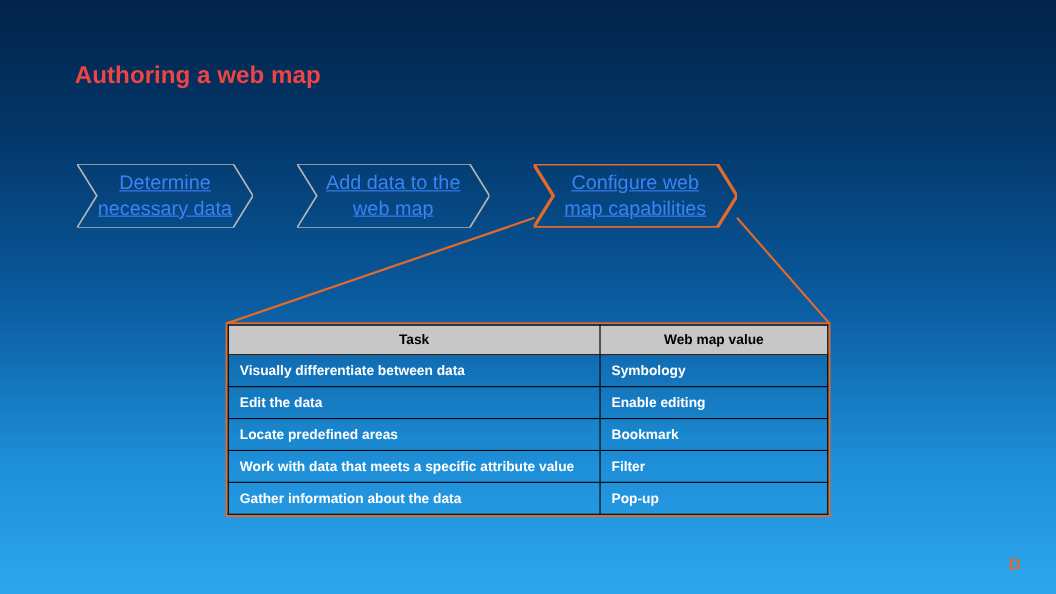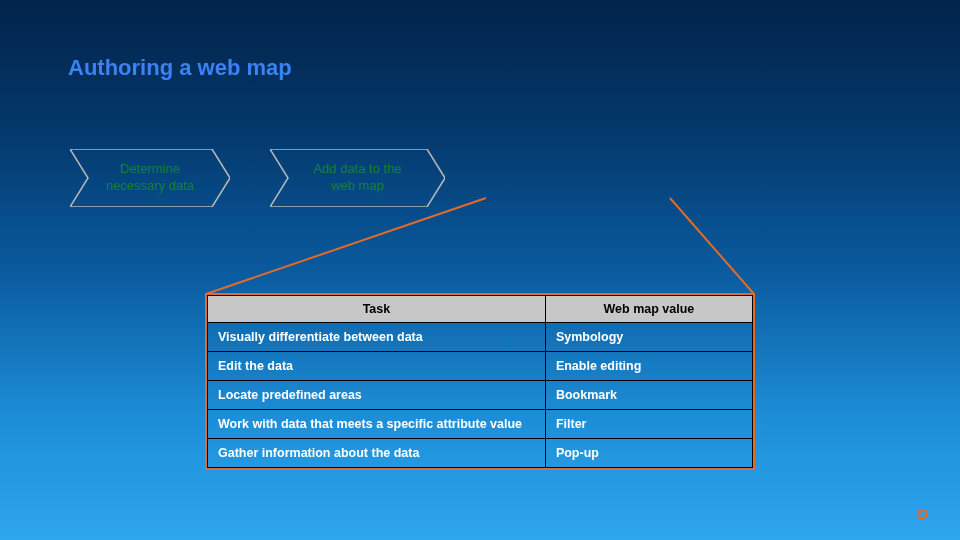--- a/index.html
+++ b/index.html
@@ -14,21 +14,21 @@
       #2ea6ee 100%);
     color: #fff;
     position: relative;
   }
   .title {
     position: absolute;
     left: 68px;
     top: 55px;
     font-size: 22px;
     font-weight: bold;
-    color: #3b82f6;
+    color: #ef4444;
   }
   .chevrons {
     position: absolute;
     left: 70px;
     top: 140px;
     width: 820px;
     height: 75px;
     display: flex;
     align-items: center;
     gap: 40px;
@@ -39,24 +39,25 @@
     display: flex;
     align-items: center;
     justify-content: center;
     flex: 0 0 auto;
   }
   .chev svg { position: absolute; left: 0; top: 0; }
   .chev .label {
     position: relative;
     z-index: 2;
     text-align: center;
-    font-size: 13px;
+    font-size: 18px;
     line-height: 1.25;
-    color: #15803d;
+    color: #3b82f6;
     padding: 0 8px;
+    text-decoration: underline;
   }
   .chev.c1 { width: 160px; }
   .chev.c2 { width: 175px; }
   .chev.c3 { width: 185px; }
   .chev.c4 { width: 160px; }
 
   .callout-lines {
     position: absolute;
     left: 0; top: 0;
     pointer-events: none;
@@ -114,20 +115,26 @@
       <polygon points="0,0 142,0 160,29 142,58 0,58 18,29" fill="none" stroke="#b8b8b8" stroke-width="1.5"></polygon>
     </svg>
     <div class="label">Determine<br>necessary data</div>
   </div>
   <div class="chev c2">
     <svg width="175" height="58" viewBox="0 0 175 58">
       <polygon points="0,0 157,0 175,29 157,58 0,58 18,29" fill="none" stroke="#b8b8b8" stroke-width="1.5"></polygon>
     </svg>
     <div class="label">Add data to the<br>web map</div>
   </div>
+  <div class="chev c3">
+    <svg width="185" height="58" viewBox="0 0 185 58">
+      <polygon points="0,0 167,0 185,29 167,58 0,58 18,29" fill="none" stroke="#e46a2a" stroke-width="3"></polygon>
+    </svg>
+    <div class="label">Configure web<br>map capabilities</div>
+  </div>
 </div>
 
 <svg class="callout-lines" width="960" height="540">
   <line x1="486" y1="198" x2="206" y2="294" stroke="#e46a2a" stroke-width="2"></line>
   <line x1="670" y1="198" x2="754" y2="294" stroke="#e46a2a" stroke-width="2"></line>
 </svg>
 
 <div class="table-wrap">
   <table>
     <thead>

